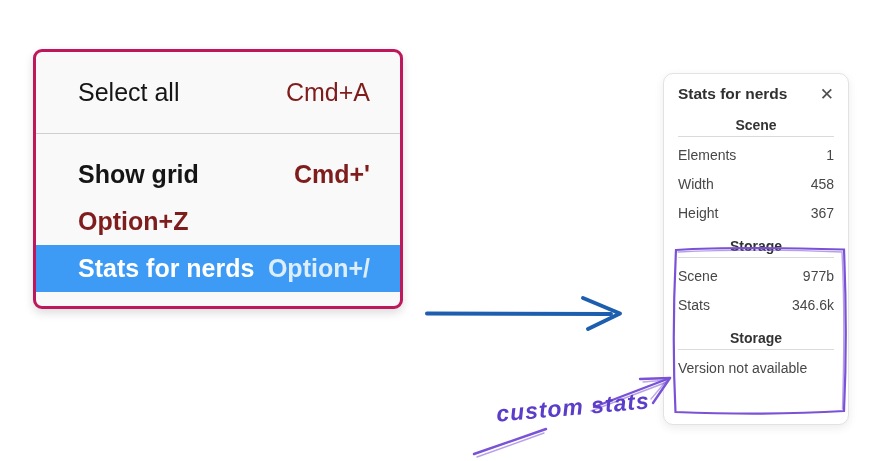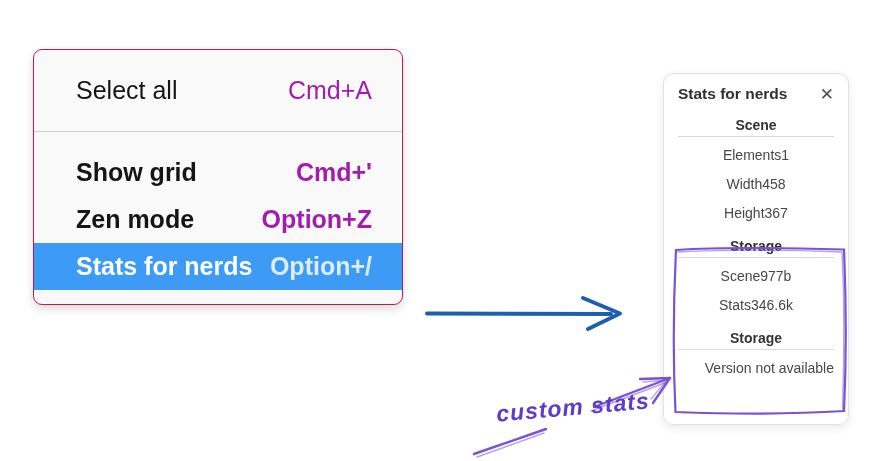--- a/index.html
+++ b/index.html
@@ -5,32 +5,32 @@
   * { margin:0; padding:0; box-sizing:border-box; }
   html,body { background:#ffffff; }
   .canvas {
     position:relative; width:873px; height:461px; overflow:hidden;
     background:#ffffff; font-family:"Liberation Sans", sans-serif;
   }
 
   
   .menu {
     position:absolute; left:33px; top:49px; width:370px;
-    background:#f9f9f9; border:1px solid #be185d; border-radius:9px;
+    background:#f9f9f9; border:3px solid #be185d; border-radius:9px;
     box-shadow:0 4px 10px rgba(0,0,0,.14);
     font-size:25px; color:#151515; overflow:hidden;
   }
   .menu-section-top { padding:17px 0; }
   .menu-section-bottom { padding:17px 0 14px;font-weight:bold; }
   .menu-divider { height:1px; background:#cfcfcf; }
   .menu-item {
     display:flex; justify-content:space-between; align-items:center;
     height:47px; padding:0 30px 0 42px; cursor:default;
   }
-  .menu-item .sc { color:#a21caf; }
+  .menu-item .sc { color:#7f1d1d; }
   .menu-item.active { background:#3d9bf5; color:#ffffff; }
   .menu-item.active .sc { color:rgba(255,255,255,.82); }
 
   
   .abs-svg { position:absolute; overflow:visible; }
   .annotation-label {
     position:absolute; left:496px; top:394px;
     font-size:23px; font-style:italic; font-weight:bold;
     letter-spacing:1px; color:#5b3dc9;
     transform:rotate(-5deg); white-space:nowrap;
@@ -41,43 +41,42 @@
     position:absolute; left:663px; top:73px; width:186px; height:352px;
     background:#ffffff; border:1px solid #e2e2e2; border-radius:10px;
     box-shadow:0 3px 10px rgba(0,0,0,.08);
     padding:11px 14px; font-size:14px; color:#474747;
   }
   .panel-header { display:flex; justify-content:space-between; align-items:center; margin-bottom:14px; }
   .panel-title { font-weight:700; font-size:15.5px; color:#303030; }
   .close-btn { font-size:17px; color:#4f4f4f; cursor:pointer; line-height:1; }
   .sec-h { text-align:center; font-weight:700; font-size:14px; color:#333333; margin:10px 0 3px; }
   .sec-div { height:1px; background:#dadada; margin:2px 0 4px; }
-  .stat-row { display:flex; justify-content:center; line-height:29px; }
-  .note-row { line-height:29px;text-align:right; }
+  .stat-row { display:flex; justify-content:space-between; line-height:29px; }
+  .note-row { line-height:29px; }
 </style>
 </head>
 <body>
 
 <div class="canvas">
 
   <div class="menu">
     <div class="menu-section-top">
       <div class="menu-item">
         <span>Select all</span>
         <span class="sc">Cmd+A</span>
       </div>
     </div>
     <div class="menu-divider"></div>
     <div class="menu-section-bottom">
       <div class="menu-item">
         <span>Show grid</span>
         <span class="sc">Cmd+'</span>
       </div>
       <div class="menu-item">
-        <span>Zen mode</span>
         <span class="sc">Option+Z</span>
       </div>
       <div class="menu-item active">
         <span>Stats for nerds</span>
         <span class="sc">Option+/</span>
       </div>
     </div>
   </div>
 
   <svg class="abs-svg" style="left:423px; top:295px;" width="205" height="40">

